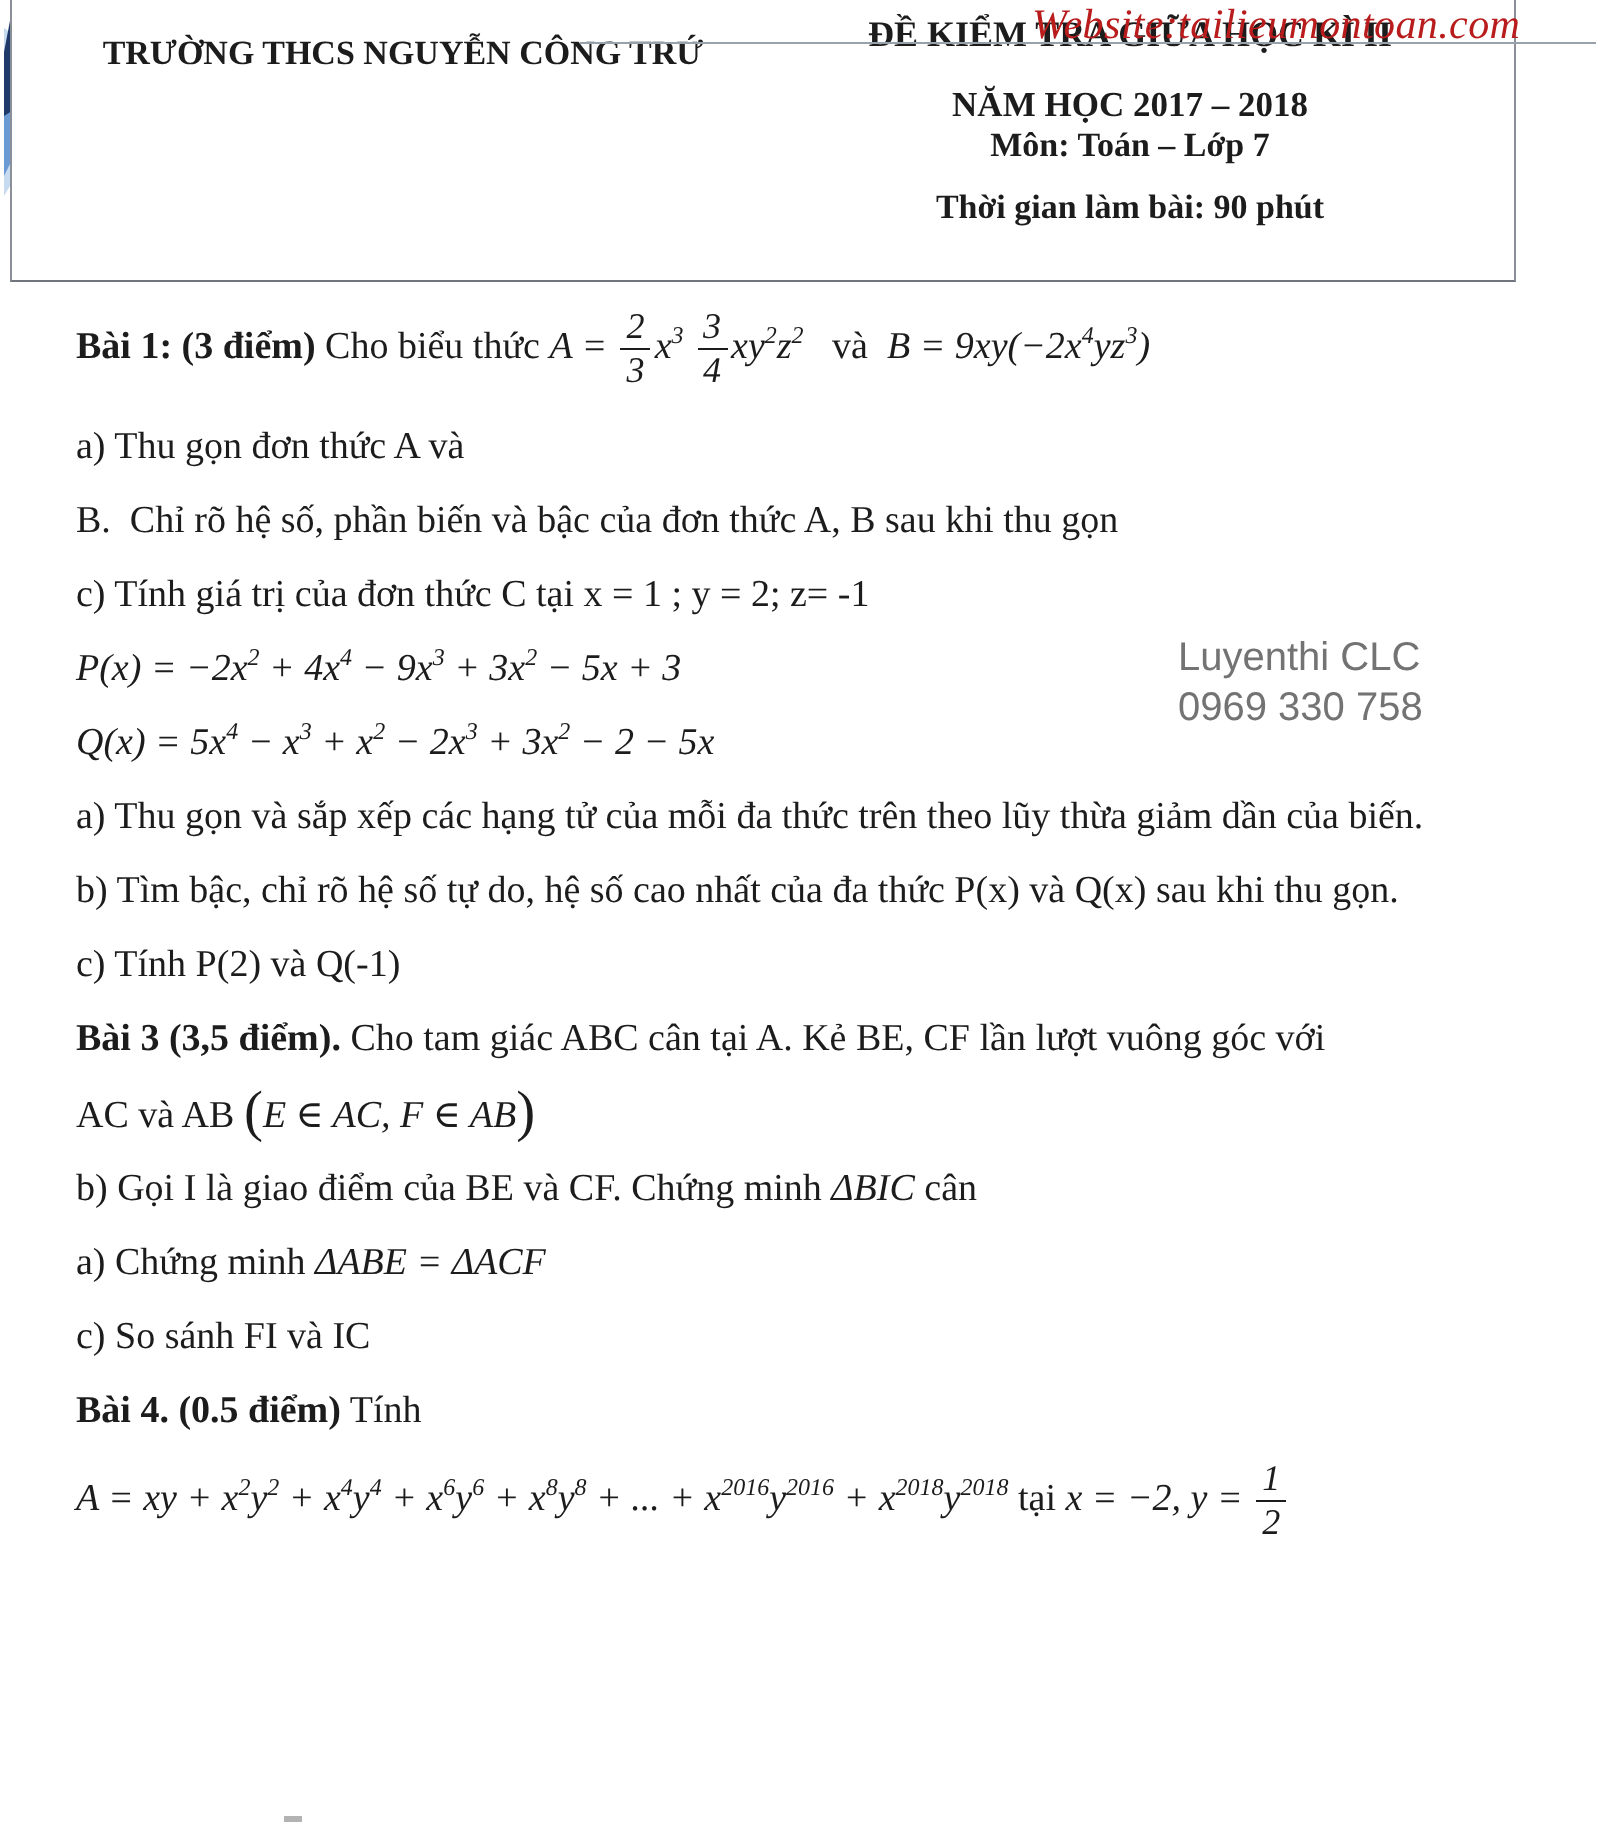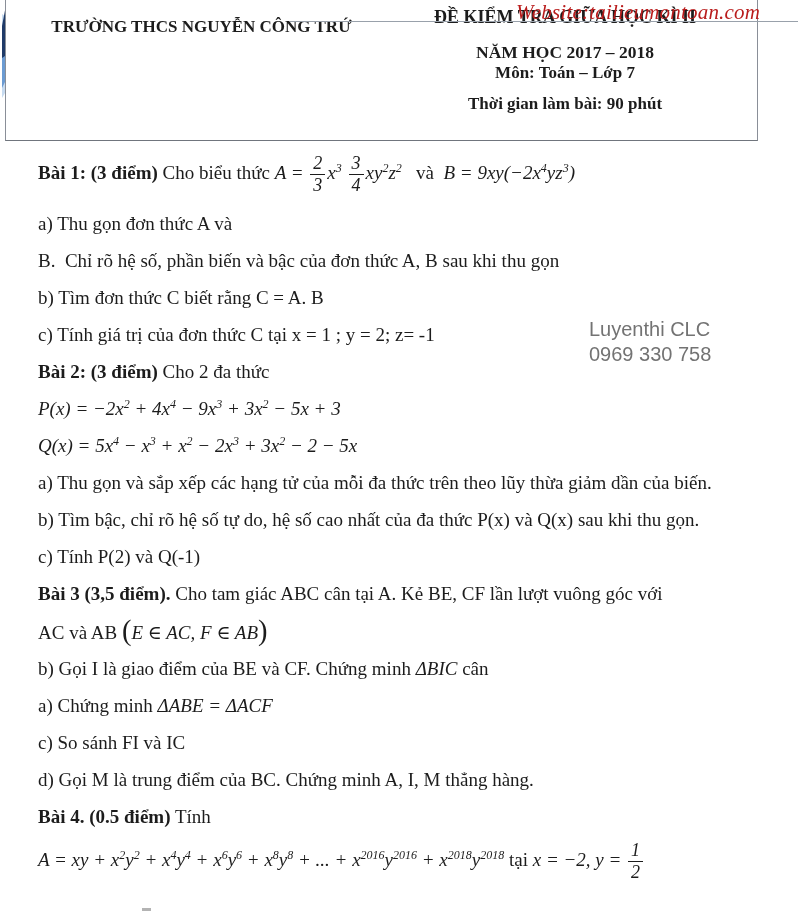--- a/index.html
+++ b/index.html
@@ -74,34 +74,31 @@
 <div class="doc">
     <div class="line tall"><span class="lbl">Bài 1</span><span class="b">: (3 điểm) </span><span class="t">Cho biểu thức </span><span class="m">A = <span class="frac">
           <span class="fn">2</span>
           <span class="fd">3</span>
         </span>x<sup>3</sup> <span class="frac">
           <span class="fn">3</span>
           <span class="fd">4</span>
         </span>xy<sup>2</sup>z<sup>2</sup></span><span class="t">&nbsp;&nbsp;&nbsp;và&nbsp;&nbsp;</span><span class="m">B = 9xy(−2x<sup>4</sup>yz<sup>3</sup>)</span></div>
     <div class="line"><span class="t">a) Thu gọn đơn thức A và</span></div>
     <div class="line"><span class="t">B.&nbsp; Chỉ rõ hệ số, phần biến và bậc của đơn thức A, B sau khi thu gọn</span></div>
-    <div class="line"><span class="t">b) Tìm đơn thức C biết rằng C = A. B</span></div>
     <div class="line"><span class="t">c) Tính giá trị của đơn thức C tại x = 1 ; y = 2; z= -1</span></div>
-    <div class="line"><span class="lbl">Bài 2</span><span class="b">: (3 điểm) </span><span class="t">Cho 2 đa thức</span></div>
     <div class="line"><span class="m">P(x) = −2x<sup>2</sup> + 4x<sup>4</sup> − 9x<sup>3</sup> + 3x<sup>2</sup> − 5x + 3</span></div>
     <div class="line"><span class="m">Q(x) = 5x<sup>4</sup> − x<sup>3</sup> + x<sup>2</sup> − 2x<sup>3</sup> + 3x<sup>2</sup> − 2 − 5x</span></div>
     <div class="line"><span class="t">a) Thu gọn và sắp xếp các hạng tử của mỗi đa thức trên theo lũy thừa giảm dần của biến.</span></div>
     <div class="line"><span class="t">b) Tìm bậc, chỉ rõ hệ số tự do, hệ số cao nhất của đa thức P(x) và Q(x) sau khi thu gọn.</span></div>
     <div class="line"><span class="t">c) Tính P(2) và Q(-1)</span></div>
     <div class="line"><span class="lbl">Bài 3</span><span class="b"> (3,5 điểm).</span><span class="t"> Cho tam giác ABC cân tại A. Kẻ BE, CF lần lượt vuông góc với</span></div>
     <div class="line"><span class="t">AC và AB </span><span class="big">(</span><span class="m">E ∈ AC, F ∈ AB</span><span class="big">)</span></div>
     <div class="line"><span class="t">b) Gọi I là giao điểm của BE và CF. Chứng minh </span><span class="m">ΔBIC</span><span class="t"> cân</span></div>
     <div class="line"><span class="t">a) Chứng minh </span><span class="m">ΔABE = ΔACF</span></div>
     <div class="line"><span class="t">c) So sánh FI và IC</span></div>
-    <div class="line"><span class="t">d) Gọi M là trung điểm của BC. Chứng minh A, I, M thẳng hàng.</span></div>
     <div class="line"><span class="lbl">Bài 4</span><span class="b">. (0.5 điểm)</span><span class="t"> Tính</span></div>
     <div class="line tall"><span class="m">A = xy + x<sup>2</sup>y<sup>2</sup> + x<sup>4</sup>y<sup>4</sup> + x<sup>6</sup>y<sup>6</sup> + x<sup>8</sup>y<sup>8</sup> + ... + x<sup>2016</sup>y<sup>2016</sup> + x<sup>2018</sup>y<sup>2018</sup></span><span class="t"> tại </span><span class="m">x = −2, y = <span class="frac">
           <span class="fn">1</span>
           <span class="fd">2</span>
         </span></span></div>
   </div>
 
 <div class="stamp" style="color: #737373;">
   <div>Luyenthi CLC</div>
   <div>0969 330 758</div>

